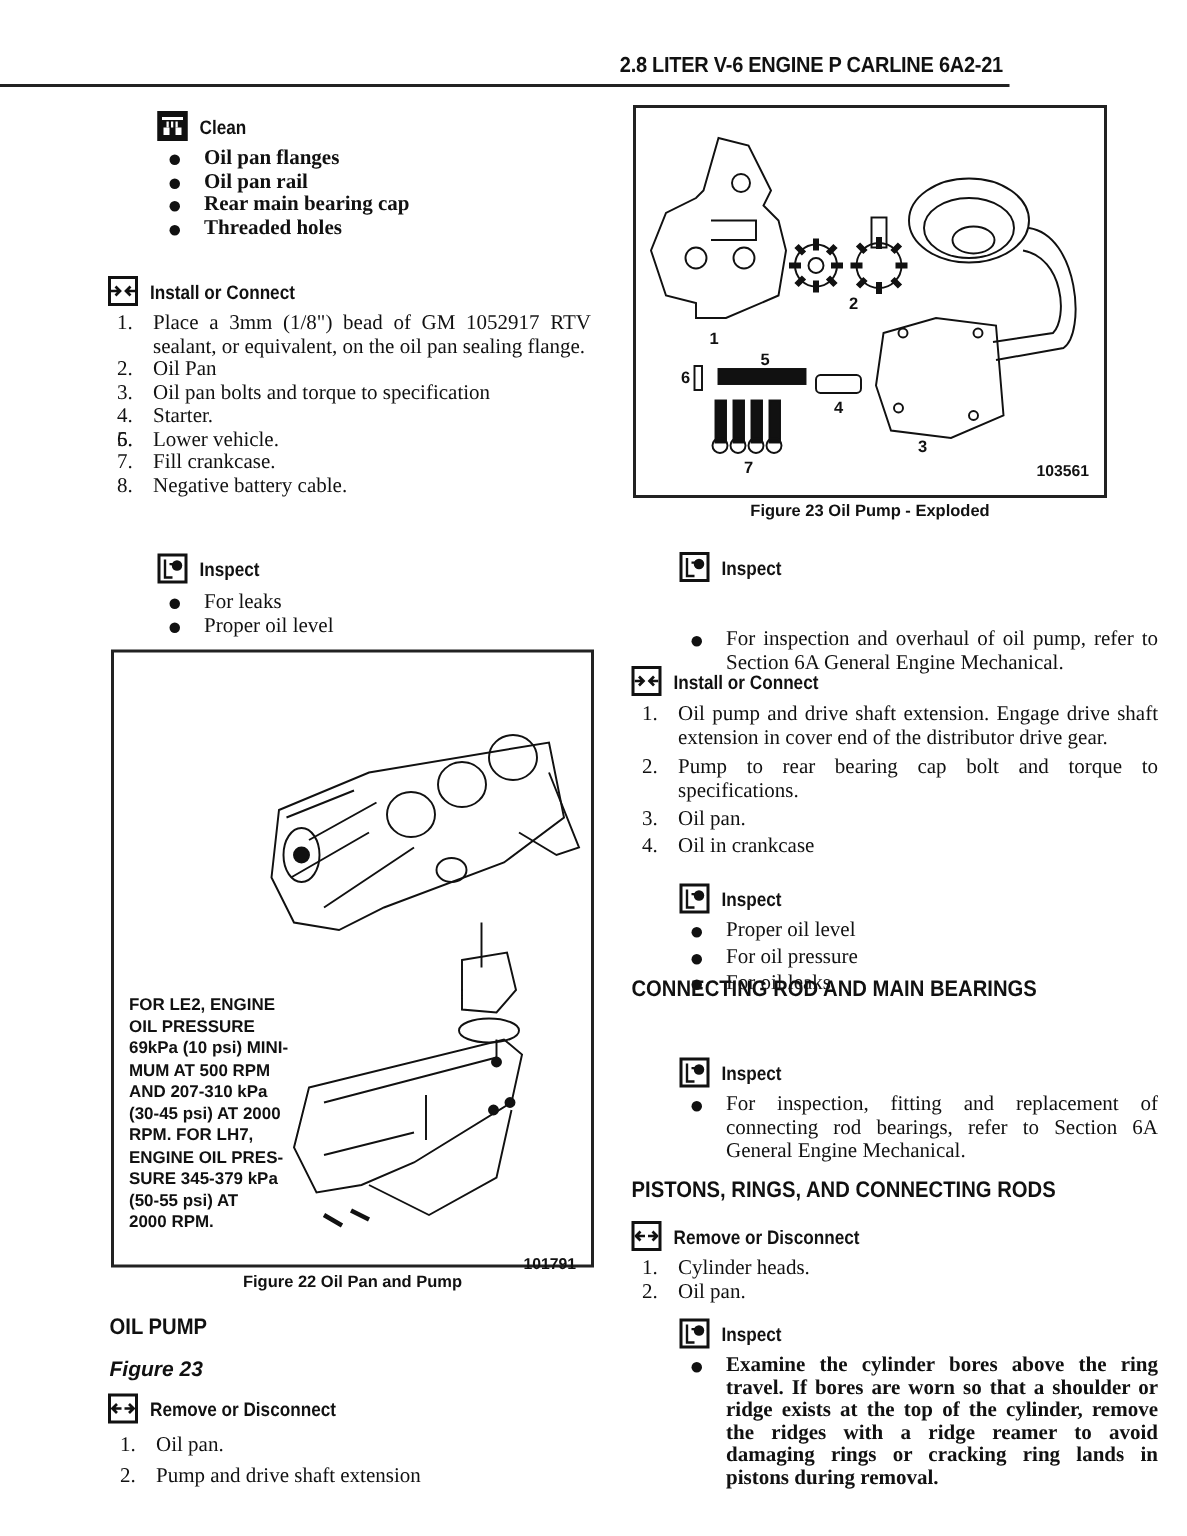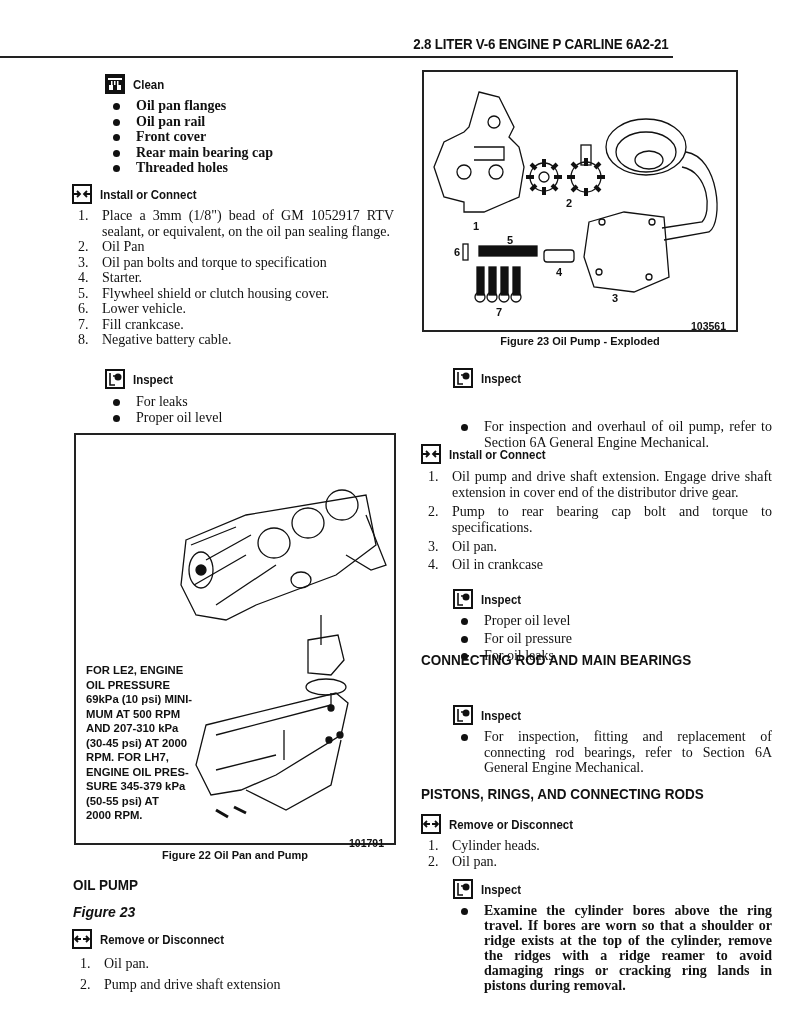--- a/index.html
+++ b/index.html
@@ -54,42 +54,41 @@
           <rect x="2" y="9" width="4" height="5" fill="#fff"></rect>
           <rect x="10" y="9" width="4" height="5" fill="#fff"></rect>
         </svg>
     </span>
     <span class="lbl">Clean</span>
   </div>
 </div>
 <ul class="b col" style="left:108px; top:98px; width:300px;font-weight:bold;">
   <li>Oil pan flanges</li>
   <li>Oil pan rail</li>
-  <li>Front cover</li>
   <li>Rear main bearing cap</li>
   <li>Threaded holes</li>
 </ul>
 
 <div class="col" style="left:72px; top:182px; width:320px;">
   <div class="stephead">
     <span class="ibox">
       <svg width="16" height="10" viewBox="0 0 16 10">
           <path d="M0 5h6M3 2l3 3-3 3" stroke="#111" stroke-width="1.8" fill="none"></path>
           <path d="M16 5h-6M13 2l-3 3 3 3" stroke="#111" stroke-width="1.8" fill="none"></path>
         </svg>
     </span>
     <span class="lbl">Install or Connect</span>
   </div>
 </div>
 <ol class="n col" style="left:78px; top:208px; width:316px;">
   <li><span class="num">1.</span><span>Place a 3mm (1/8") bead of GM 1052917 RTV sealant, or equivalent, on the oil pan sealing flange.</span></li>
   <li><span class="num">2.</span><span>Oil Pan</span></li>
   <li><span class="num">3.</span><span>Oil pan bolts and torque to specification</span></li>
   <li><span class="num">4.</span><span>Starter.</span></li>
-  <li><span class="num">5.</span><span>Flywheel shield or clutch housing cover.</span></li>
+  <li><span class="num">5.</span></li>
   <li><span class="num">6.</span><span>Lower vehicle.</span></li>
   <li><span class="num">7.</span><span>Fill crankcase.</span></li>
   <li><span class="num">8.</span><span>Negative battery cable.</span></li>
 </ol>
 
 <div class="col" style="left:105px; top:367px; width:300px;">
   <div class="stephead">
     <span class="ibox">
       <svg width="16" height="16" viewBox="0 0 16 16">
           <path d="M3 2v12h5" stroke="#111" stroke-width="1.6" fill="none"></path>
@@ -222,21 +221,21 @@
         </g>
     </g>
   </svg>
   <div class="partnum" style="left:49px; top:148px;">1</div>
   <div class="partnum" style="left:142px; top:125px;">2</div>
   <div class="partnum" style="left:188px; top:220px;">3</div>
   <div class="partnum" style="left:132px; top:194px;">4</div>
   <div class="partnum" style="left:83px; top:162px;">5</div>
   <div class="partnum" style="left:30px; top:174px;">6</div>
   <div class="partnum" style="left:72px; top:234px;">7</div>
-  <div class="figid" style="right:10px; top:248px;">103561</div>
+  <div class="figid" style="right:10px; top:236px;">103561</div>
 </div>
 <div class="figcap" style="left:422px; top:335px; width:316px;">Figure 23 Oil Pump - Exploded</div>
 
 <div class="col" style="left:453px; top:366px;">
   <div class="stephead">
     <span class="ibox">
       <svg width="16" height="16" viewBox="0 0 16 16">
           <path d="M3 2v12h5" stroke="#111" stroke-width="1.6" fill="none"></path>
           <circle cx="11" cy="6" r="3.5" fill="#111"></circle>
           <path d="M6 5h3" stroke="#111" stroke-width="1.5"></path>

